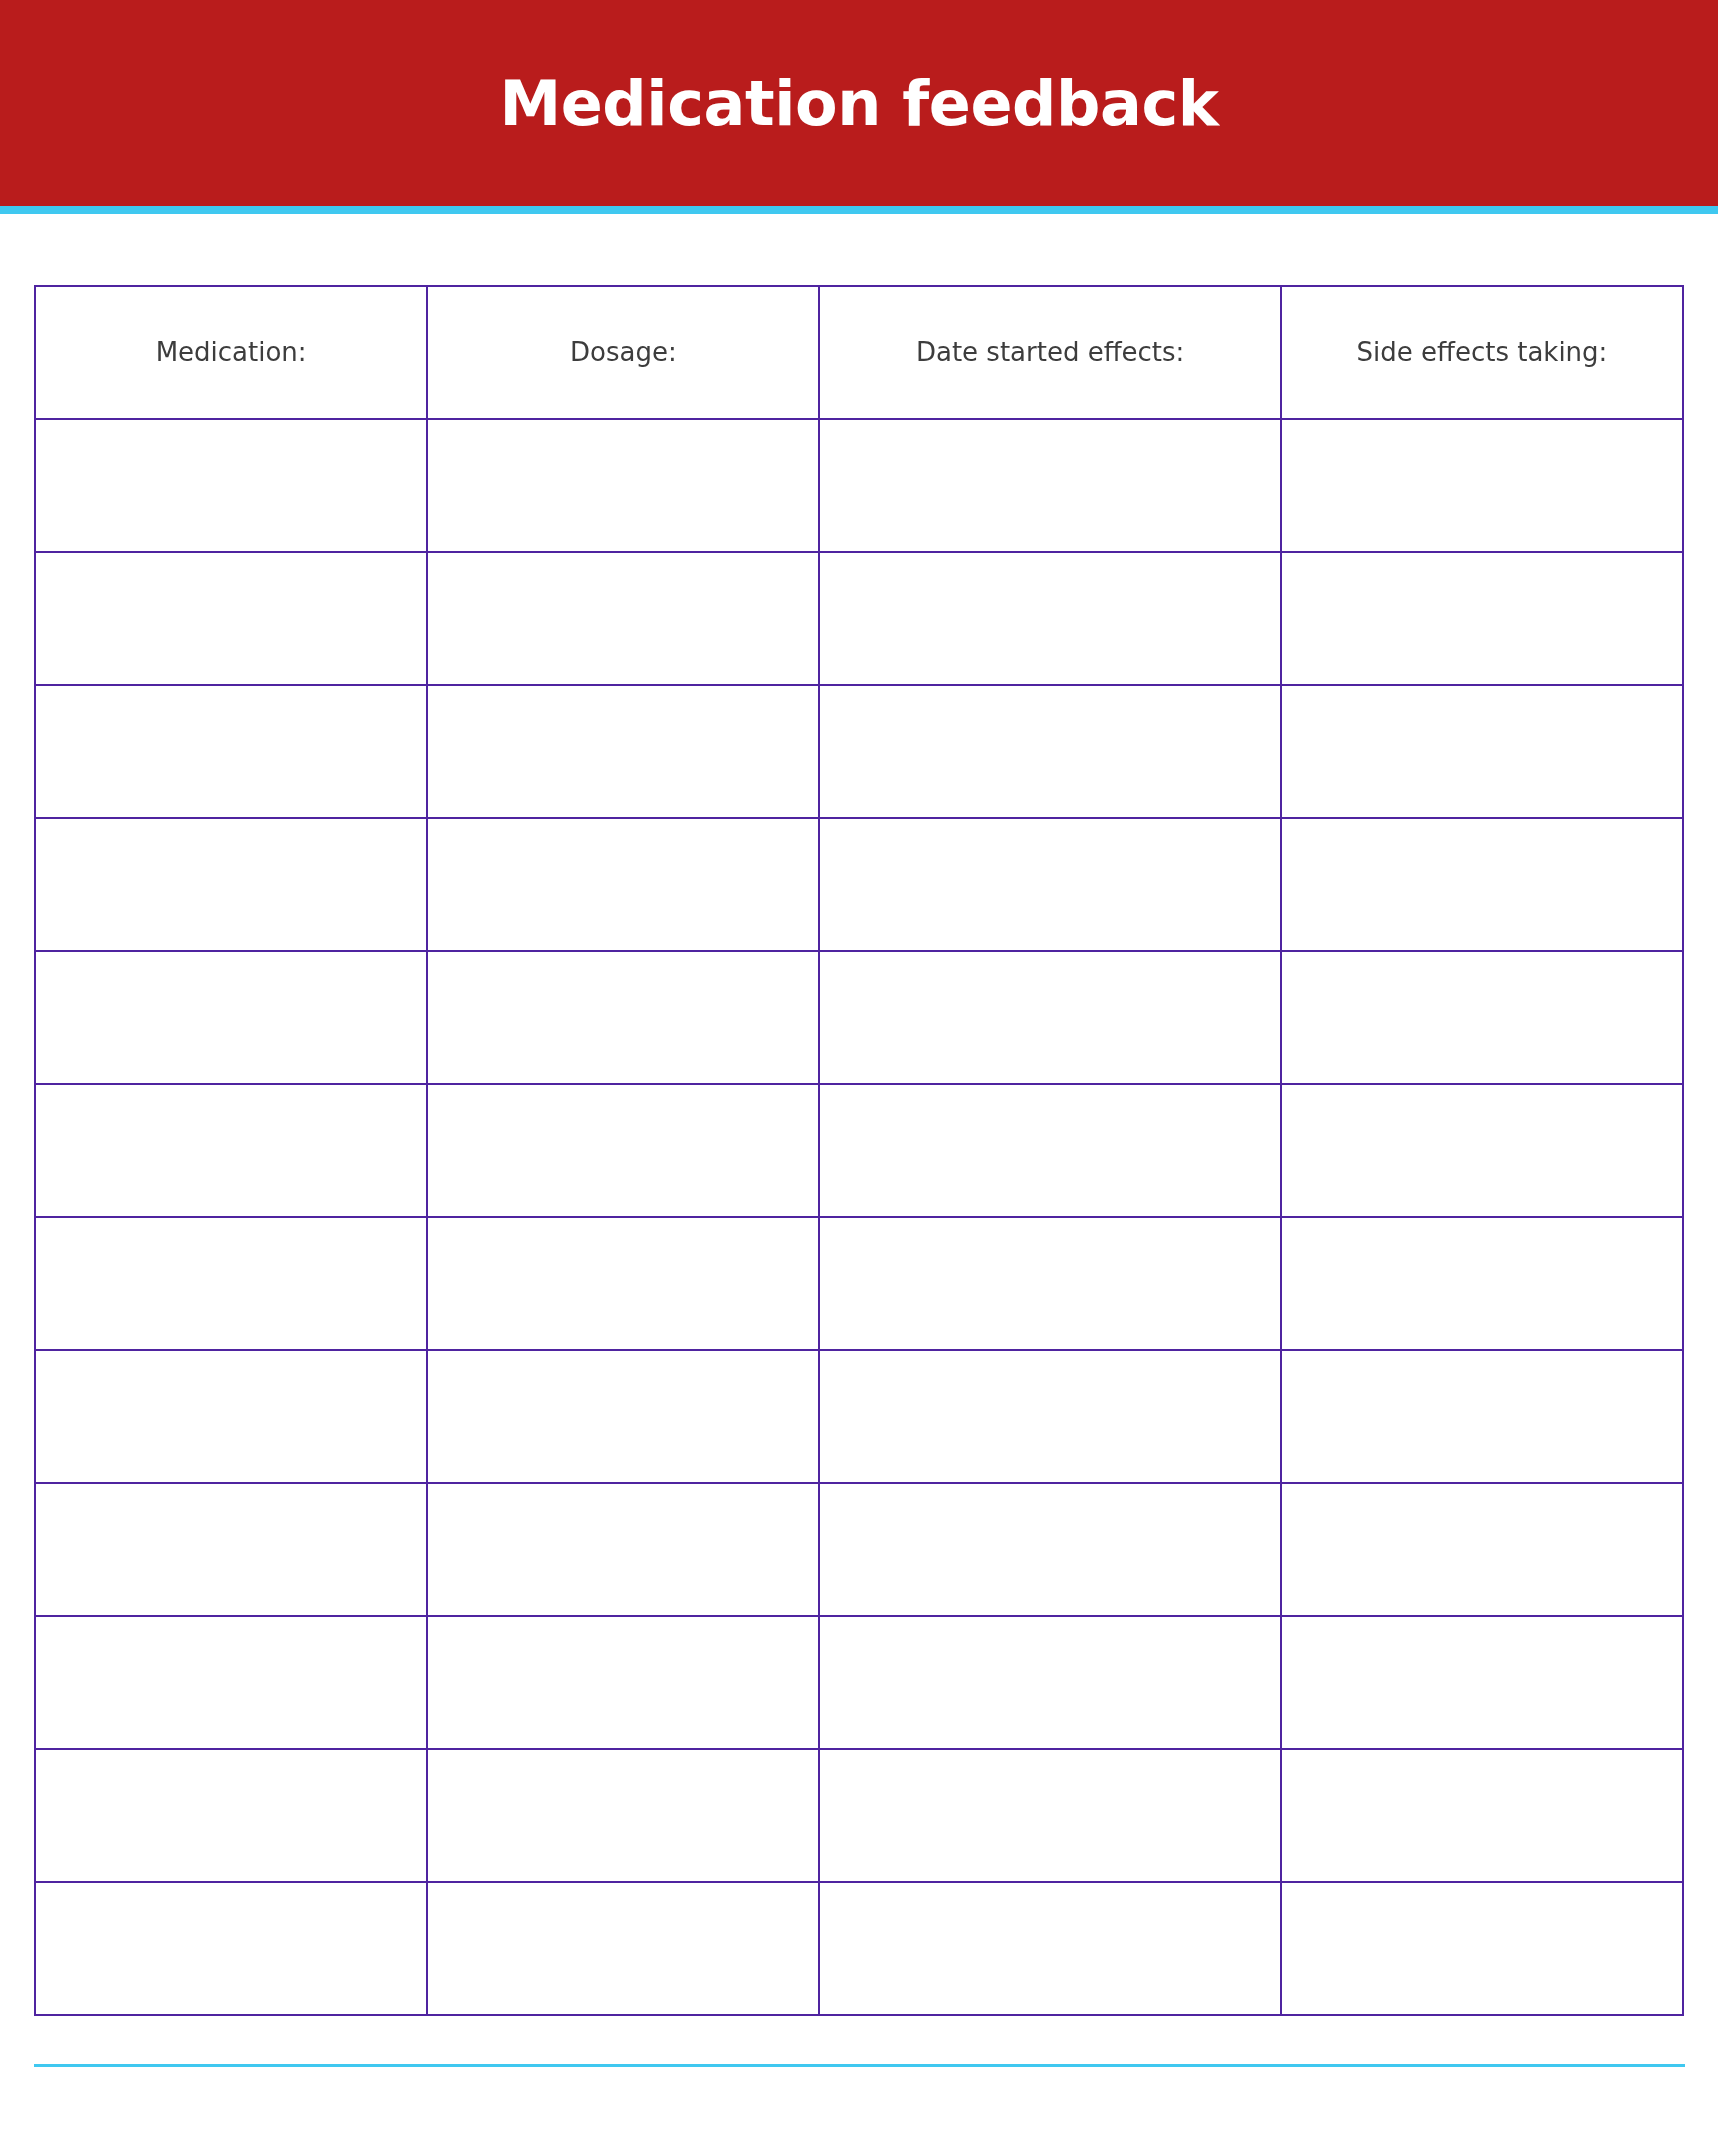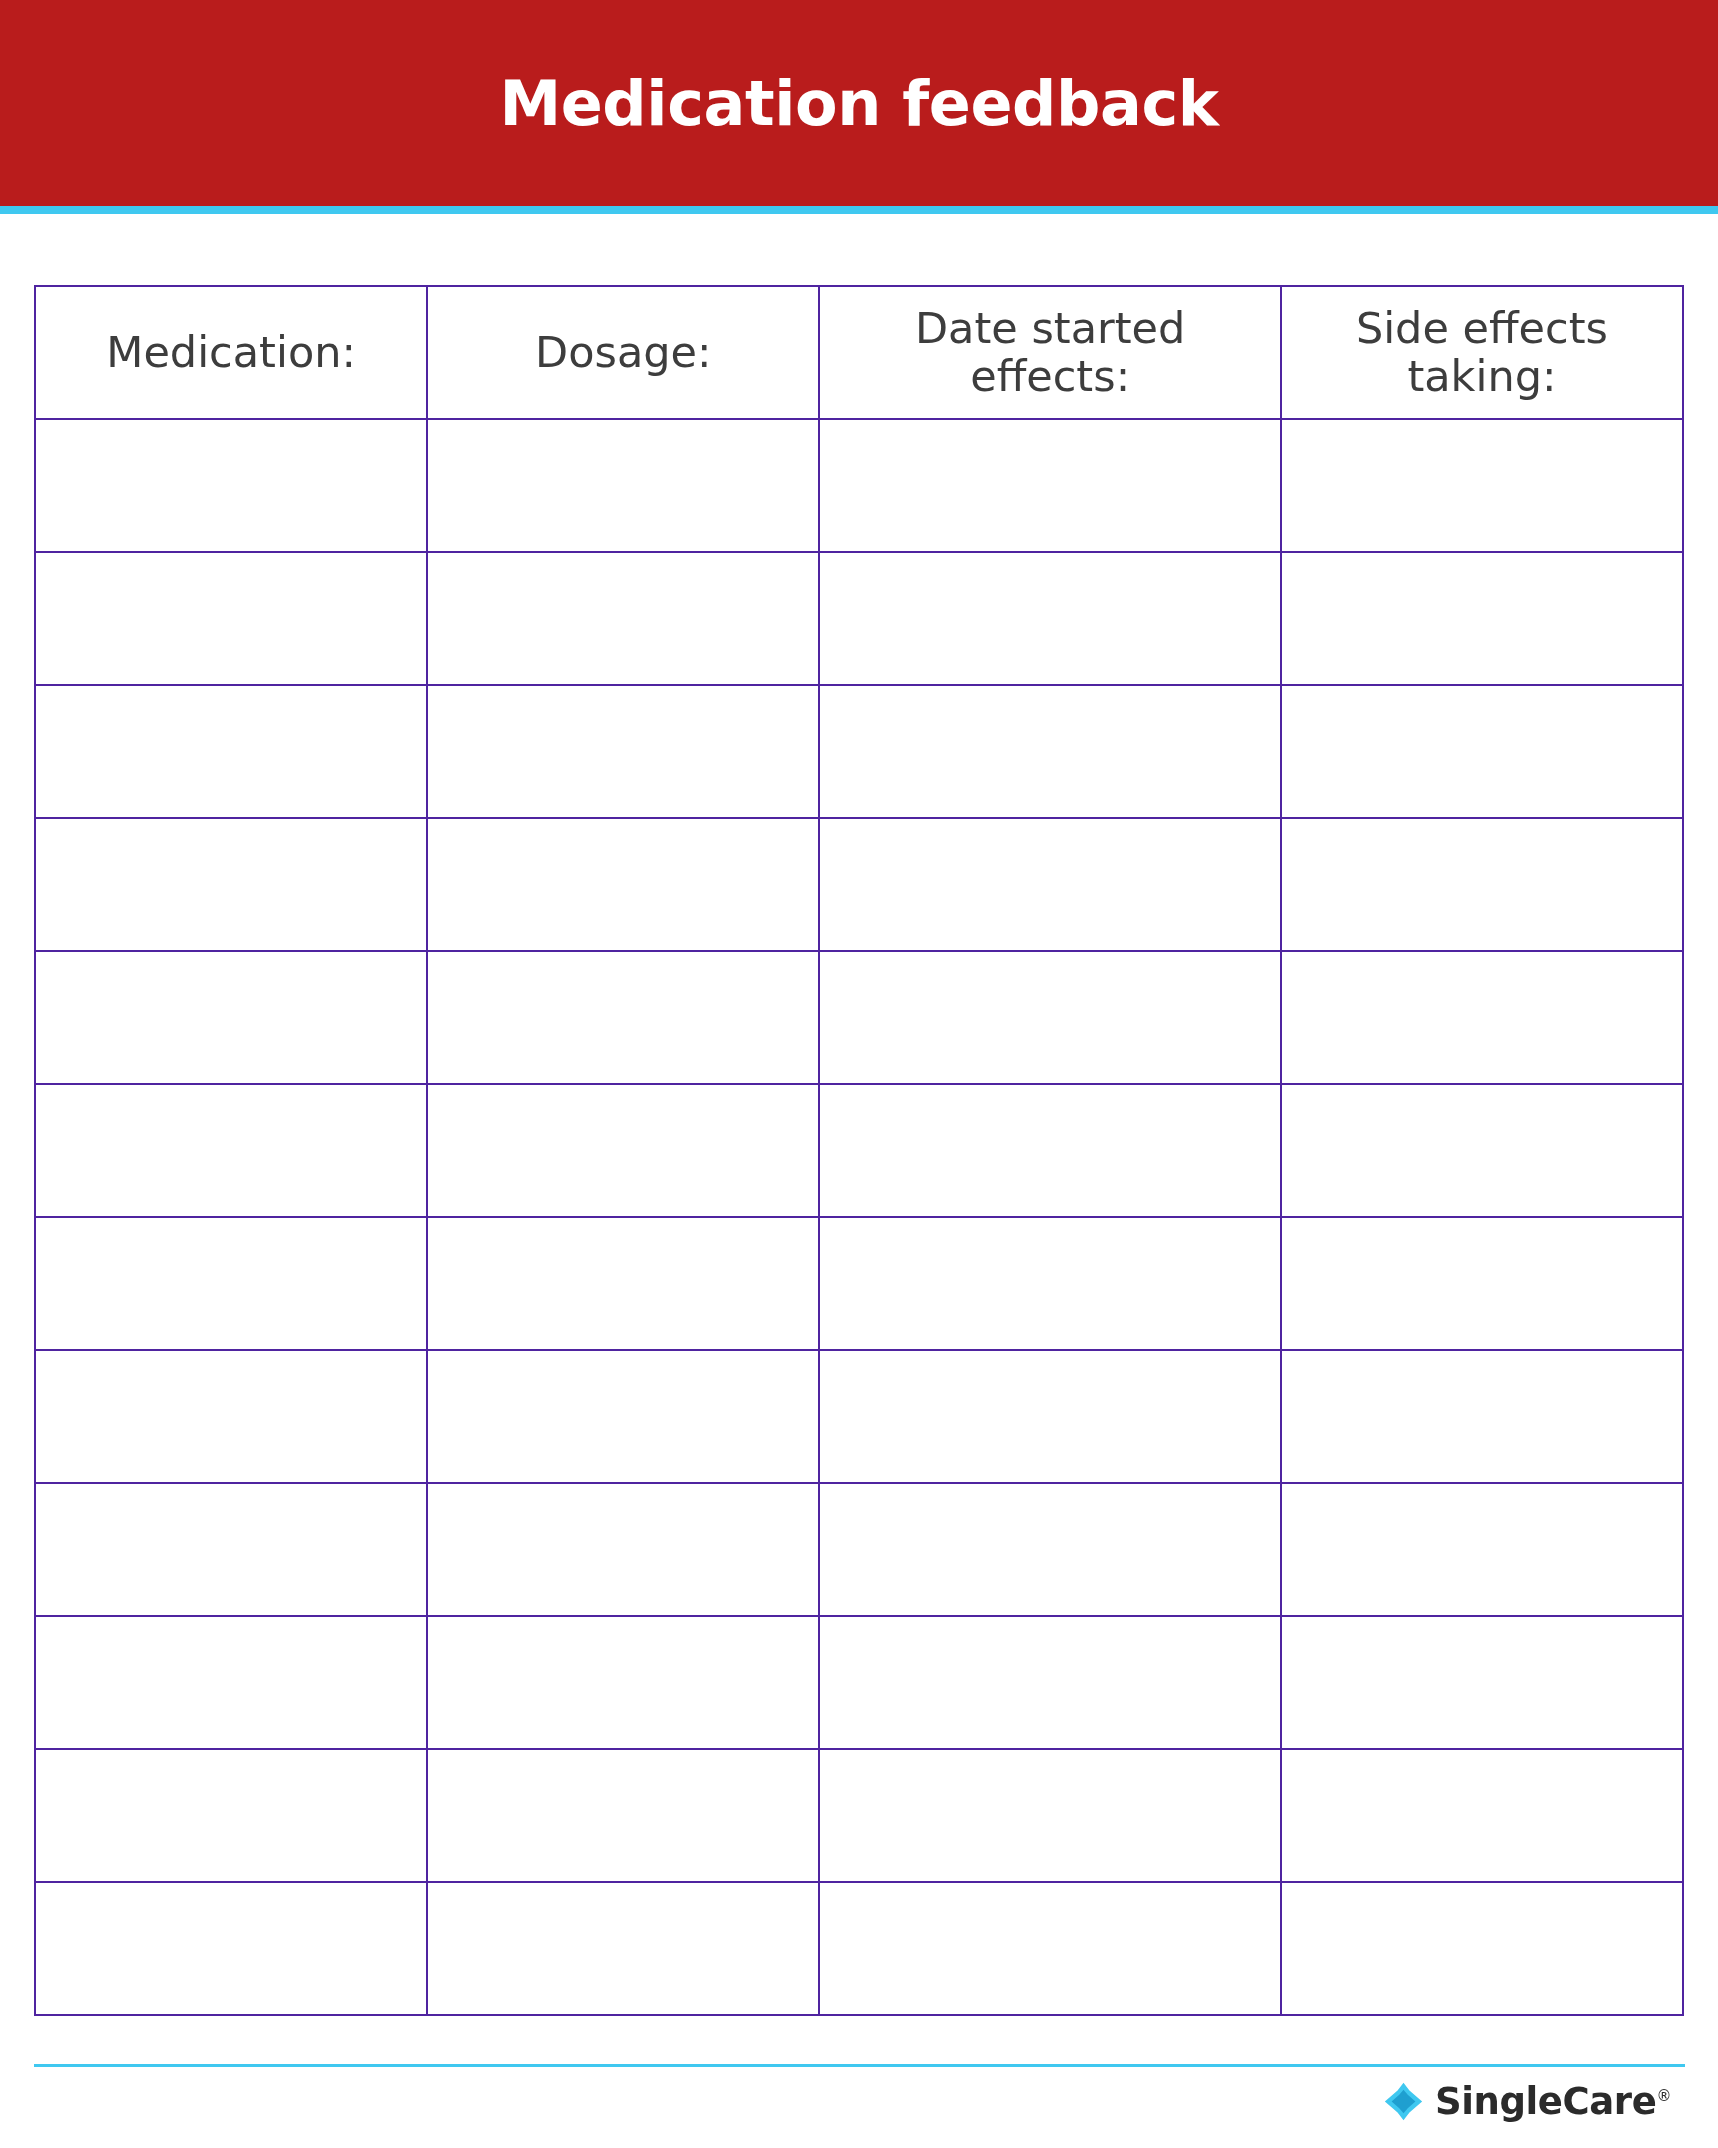--- a/index.html
+++ b/index.html
@@ -49,21 +49,21 @@
     border-collapse: collapse;
     table-layout: fixed;
   }
   table.med-table th,
   table.med-table td {
     border: 2.5px solid #4f24a0;
     box-sizing: border-box;
   }
   table.med-table th {
     height: 133px;
-    font-size: 43px;
+    font-size: 26px;
     font-weight: normal;
     color: #3d3d3d;
     text-align: center;
     vertical-align: middle;
     padding: 0 8.4px;
     line-height: 1.12;
     font-family: "DejaVu Sans", sans-serif;
   }
   table.med-table td {
     height: 133px;
@@ -213,25 +213,14 @@
         <td></td>
         <td></td>
         <td></td>
       </tr>
     </tbody>
   </table>
 </div>
 
 <div class="footer">
   <div class="footer-rule"></div>
-  <div class="footer-inner">
-    <div class="logo">
-      <span class="logo-mark">
-        <svg width="39" height="39" viewBox="0 0 46 46" xmlns="http://www.w3.org/2000/svg">
-          <path d="M23 1 L30 10 L45 23 L30 36 L23 45 L16 36 L1 23 L16 10 Z" fill="#3fc8f0"></path>
-          <path d="M23 9 L28 15 L37 23 L28 31 L23 37 L18 31 L9 23 L18 15 Z" fill="#1f9fd0"></path>
-        </svg>
-      </span>
-      <span class="logo-text"><span>SingleCare</span><span class="logo-reg">®</span></span>
-    </div>
-  </div>
 </div>
 
 
 </body></html>

